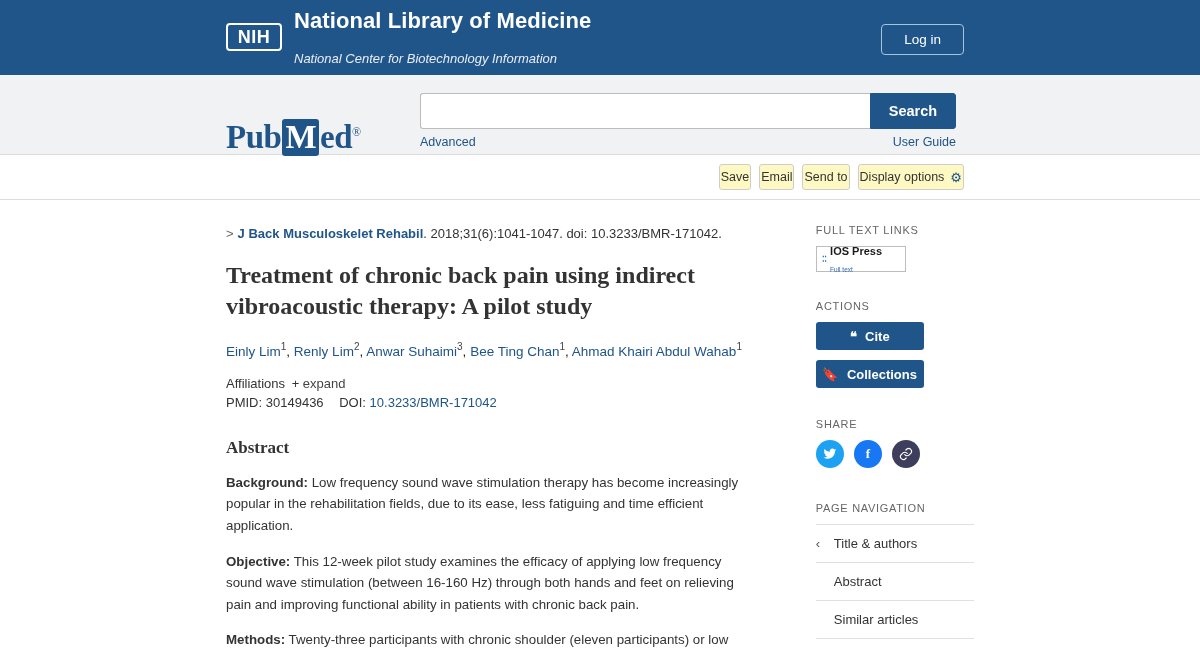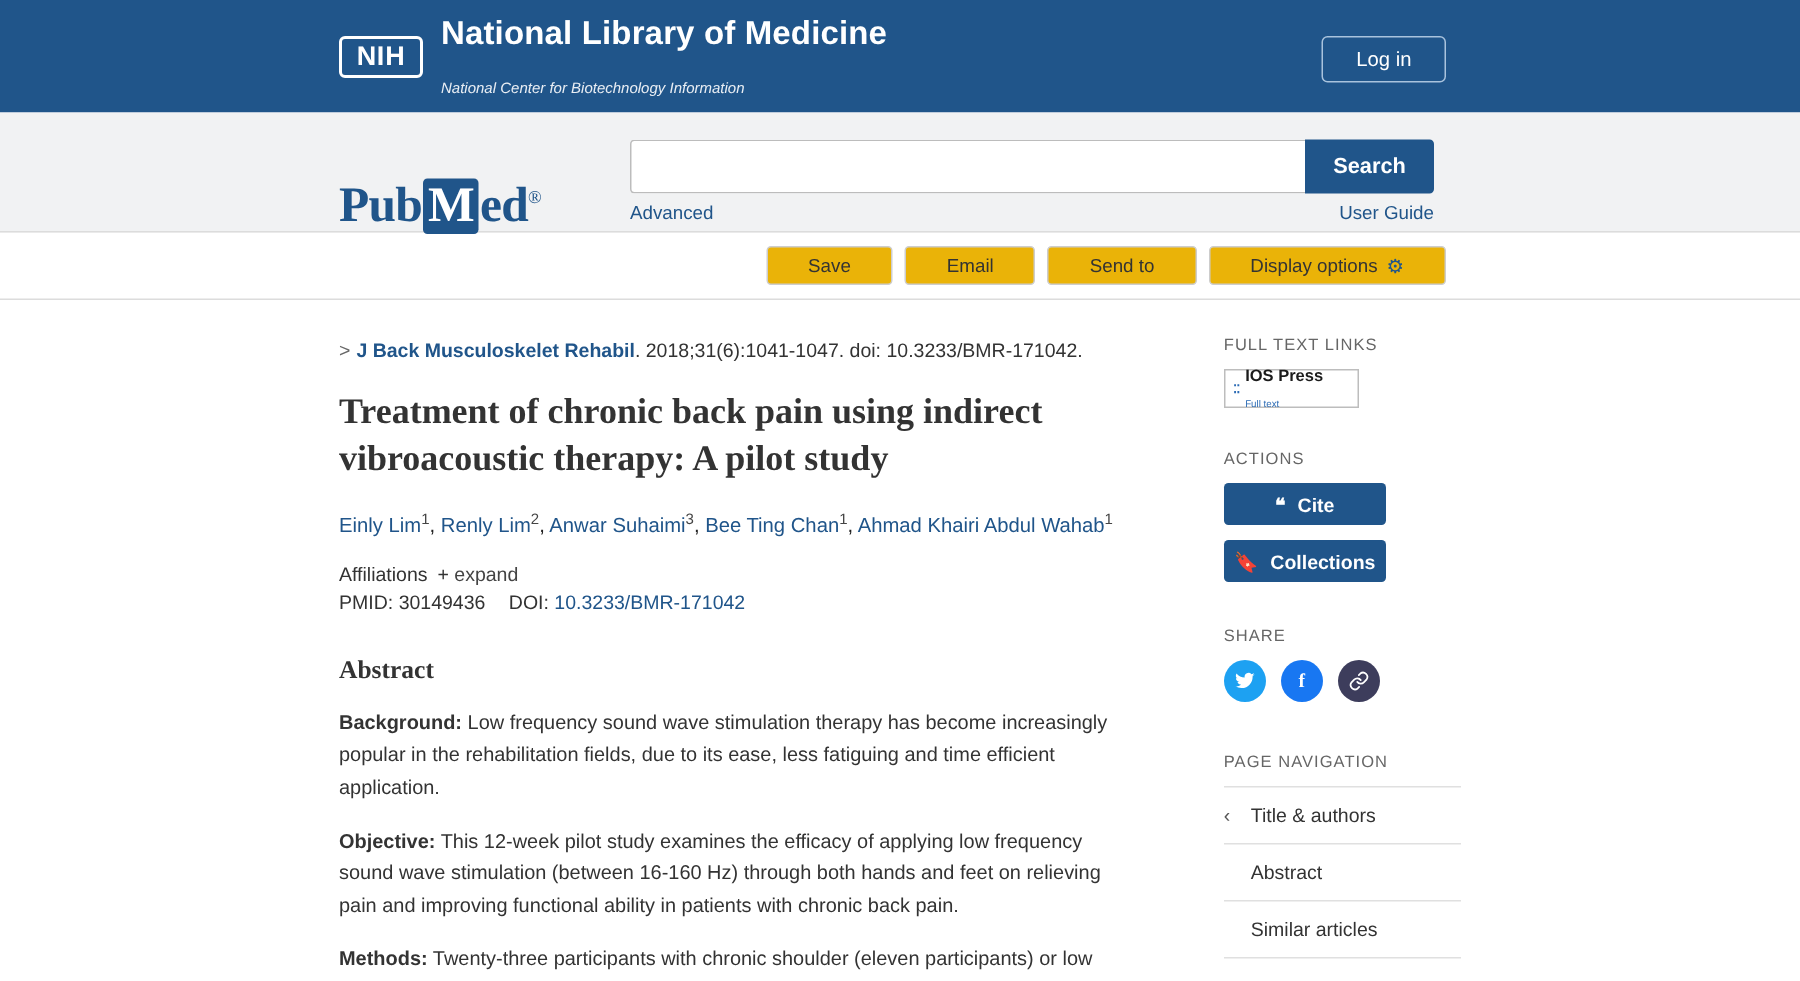--- a/index.html
+++ b/index.html
@@ -27,21 +27,21 @@
     border: 2px solid #ffffff;
     border-radius: 4px;
     display: flex; align-items: center; justify-content: center;
     color: #fff;
     font-weight: bold;
     font-size: 18px;
     letter-spacing: 0.5px;
   }
   .nih-titles { color: #fff; line-height: 1.1; }
   .nih-title-main { font-size: 22px; font-weight: bold; letter-spacing: .1px; }
-  .nih-title-sub { font-size: 10px; font-style: italic; margin-top: 19px; color: #e9eef4; }
+  .nih-title-sub { font-size: 13px; font-style: italic; margin-top: 19px; color: #e9eef4; }
   .login-btn {
     position: absolute;
     right: 236px;
     top: 24px;
     background: transparent;
     color: #fff;
     border: 1px solid #a9c3dd;
     border-radius: 4px;
     padding: 7px 22px;
     font-size: 13.5px;
@@ -124,23 +124,23 @@
     border-bottom: 1px solid #dcdcdc;
     display: flex;
     justify-content: flex-end;
     align-items: center;
     padding-right: 236px;
     gap: 0;
     background: #fff;
   }
   .act-btn {
     border: 1px solid #cdcdcd;
-    background: #eab308;
+    background: #fef9c3;
     height: 26px;
-    padding: 0 27px;
+    padding: 0 1px;
     font-size: 12.5px;
     color: #333;
     cursor: pointer;
     margin-left: 8px;
     border-radius: 3px;
     font-family: "Liberation Sans", sans-serif;
     display: inline-flex;
     align-items: center;
     gap: 6px;
   }

